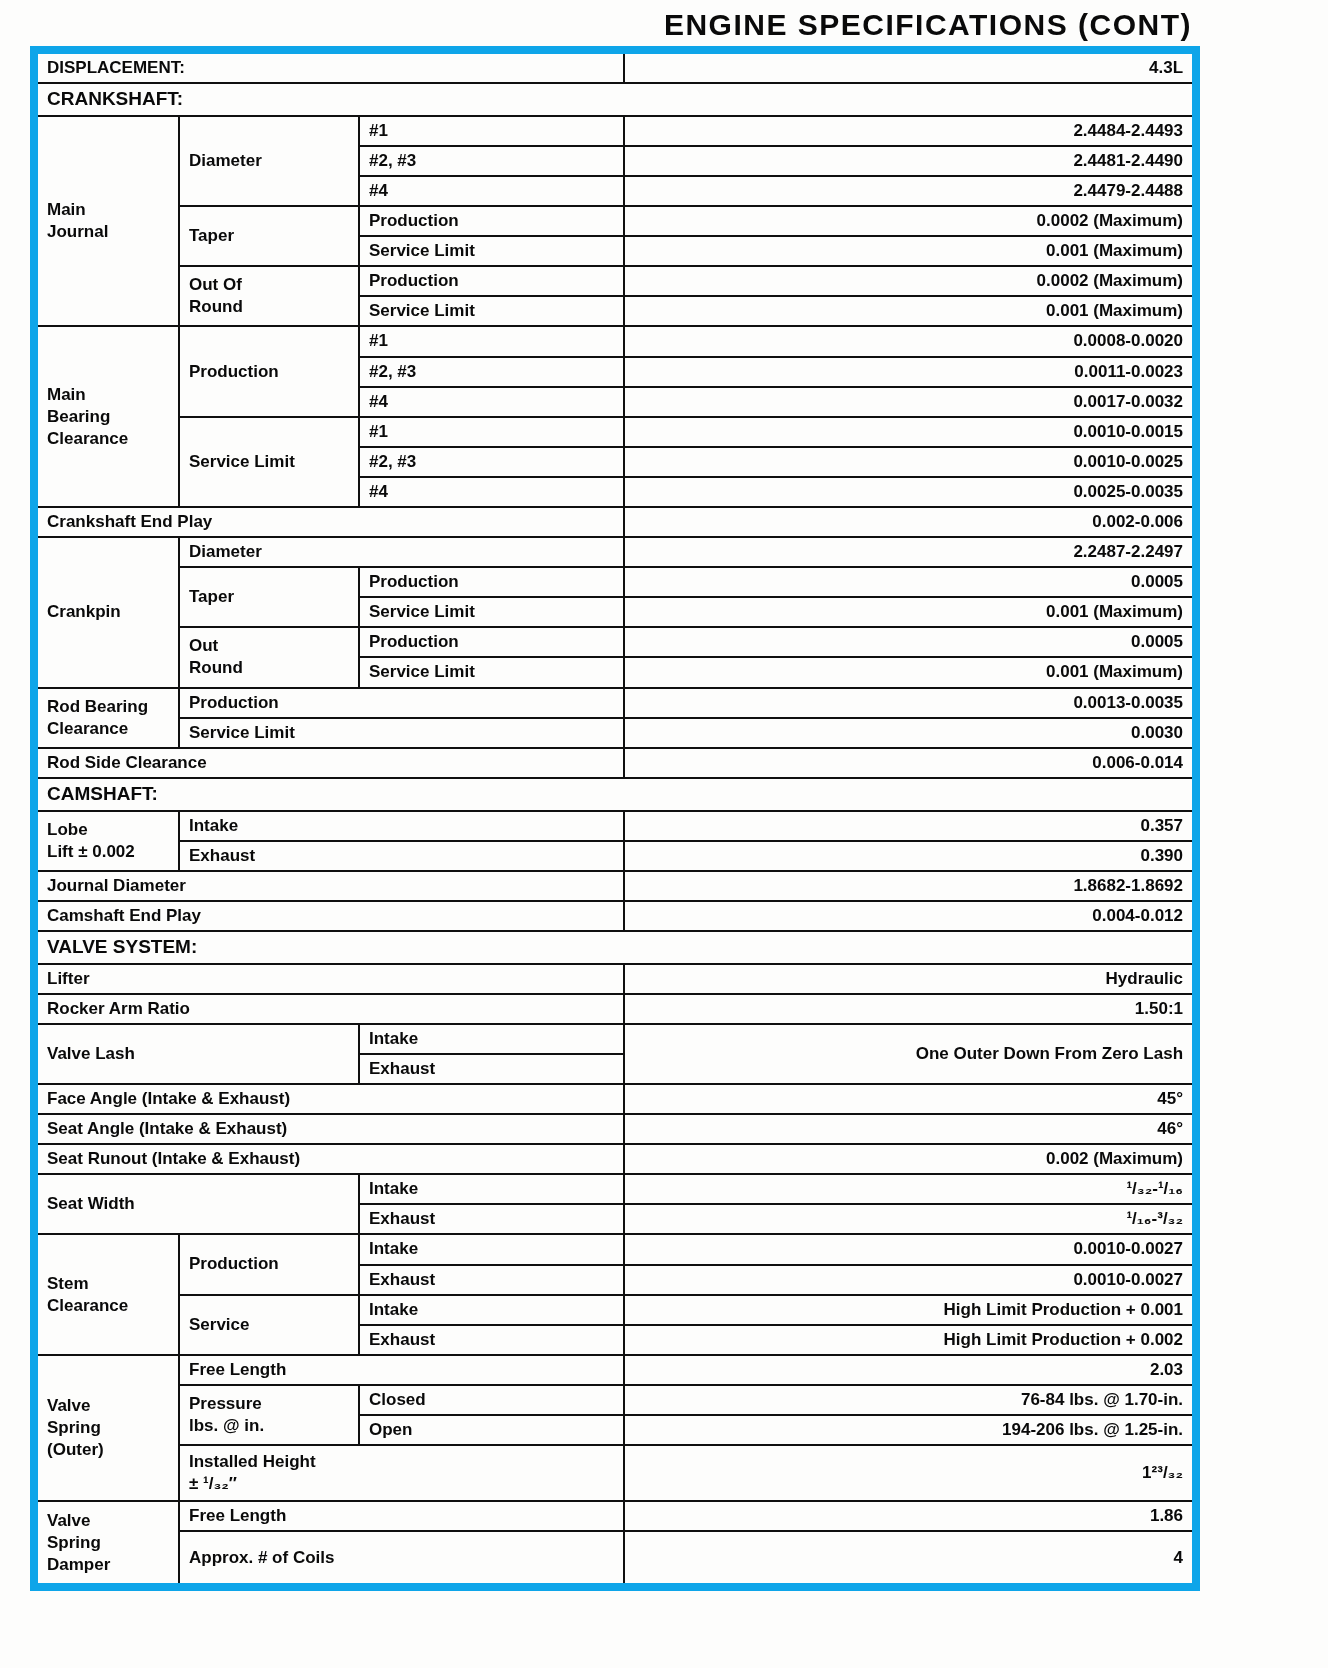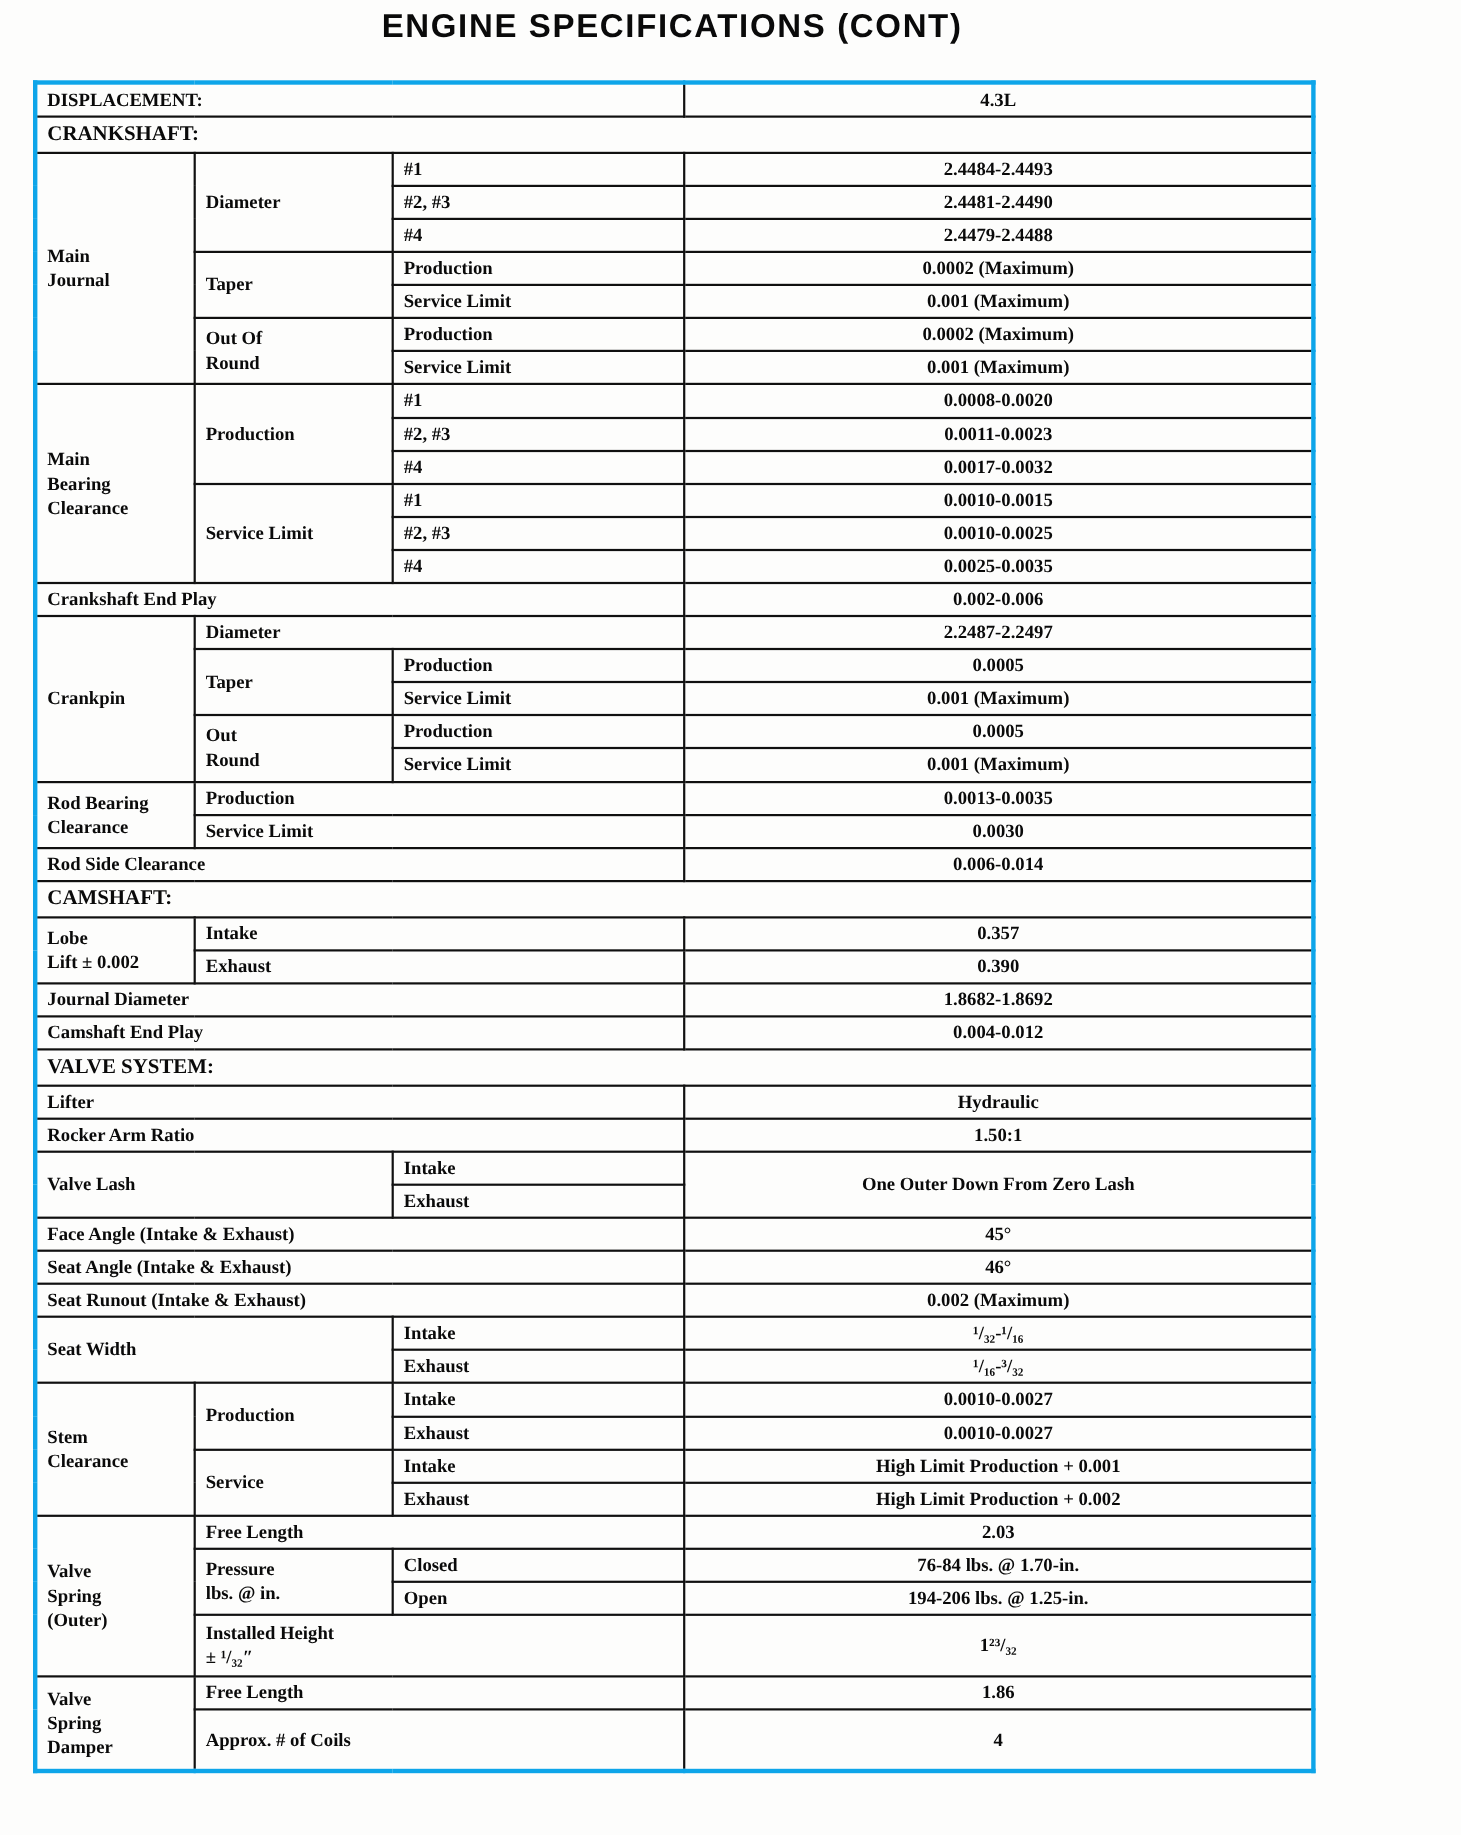--- a/index.html
+++ b/index.html
@@ -4,48 +4,47 @@
 <style>
   * { box-sizing: border-box; margin: 0; padding: 0; }
   html, body { background: #fdfdfc; }
   body {
     width: 1328px; min-height: 1668px;
     font-family: "Liberation Sans", "DejaVu Sans", sans-serif;
     font-weight: 700;
     color: #0a0a0a;
   }
   .page { padding: 8px 0 0 30px; }
-  .doc-header { width: 1162px; text-align: center; margin-bottom: 31px; }
+  .doc-header { width: 1162px; text-align: right; margin-bottom: 4px; }
   .doc-title { font-size: 30px; letter-spacing: 1.5px; }
   .doc-subtitle { font-size: 18px; margin-top: 9px; letter-spacing: 0.4px; }
   table.spec {
     width: 1162px;
     border-collapse: collapse;
-    border: 4px solid #0ea5e9;
+    border: 8px solid #0ea5e9;
     table-layout: fixed;
-    font-family: Liberation Serif, serif;
   }
   td {
     border: 2px solid #101010;
     padding: 3px 9px;
     font-size: 17px;
     font-weight: 700;
     line-height: 1.3;
     white-space: pre-line;
     vertical-align: middle;
     overflow: hidden;
   }
   tr { height: 30px; }
   tr.sect-row { height: 28px; }
   tr.tall { height: 56px; }
   .sect { text-align: left; font-size: 19px; }
   .lbl { text-align: left; }
   .ctr { text-align: left; }
   .sub { text-align: left; }
-  .val { text-align: center; }
+  .val { text-align: right; }
 </style>
 </head>
 <body>
 
 <div class="page">
 
   <div class="doc-header">
     <div class="doc-title">ENGINE SPECIFICATIONS (CONT)</div>
   </div>
 

